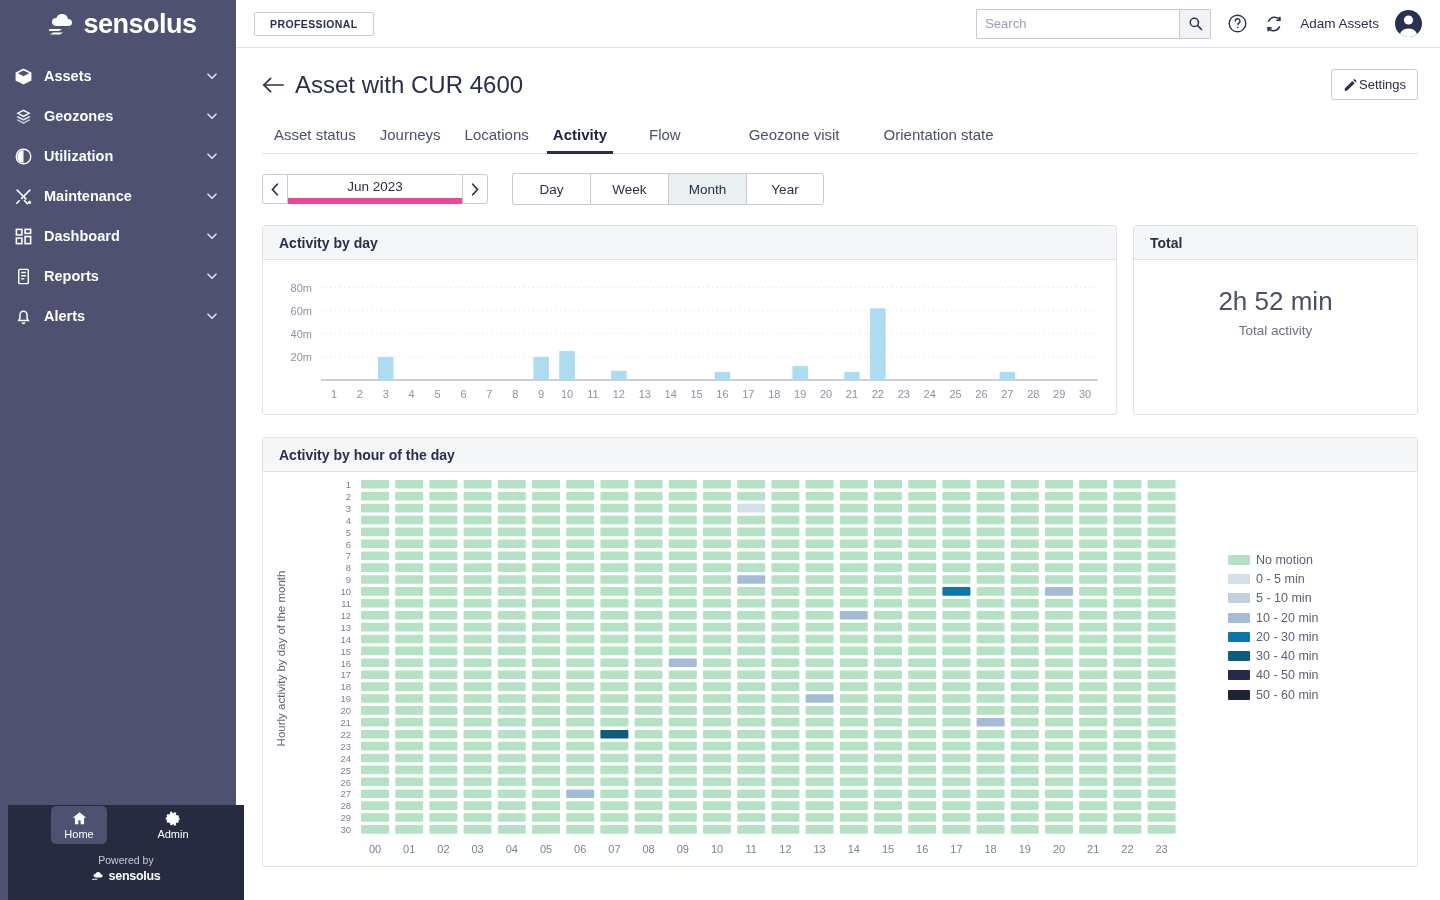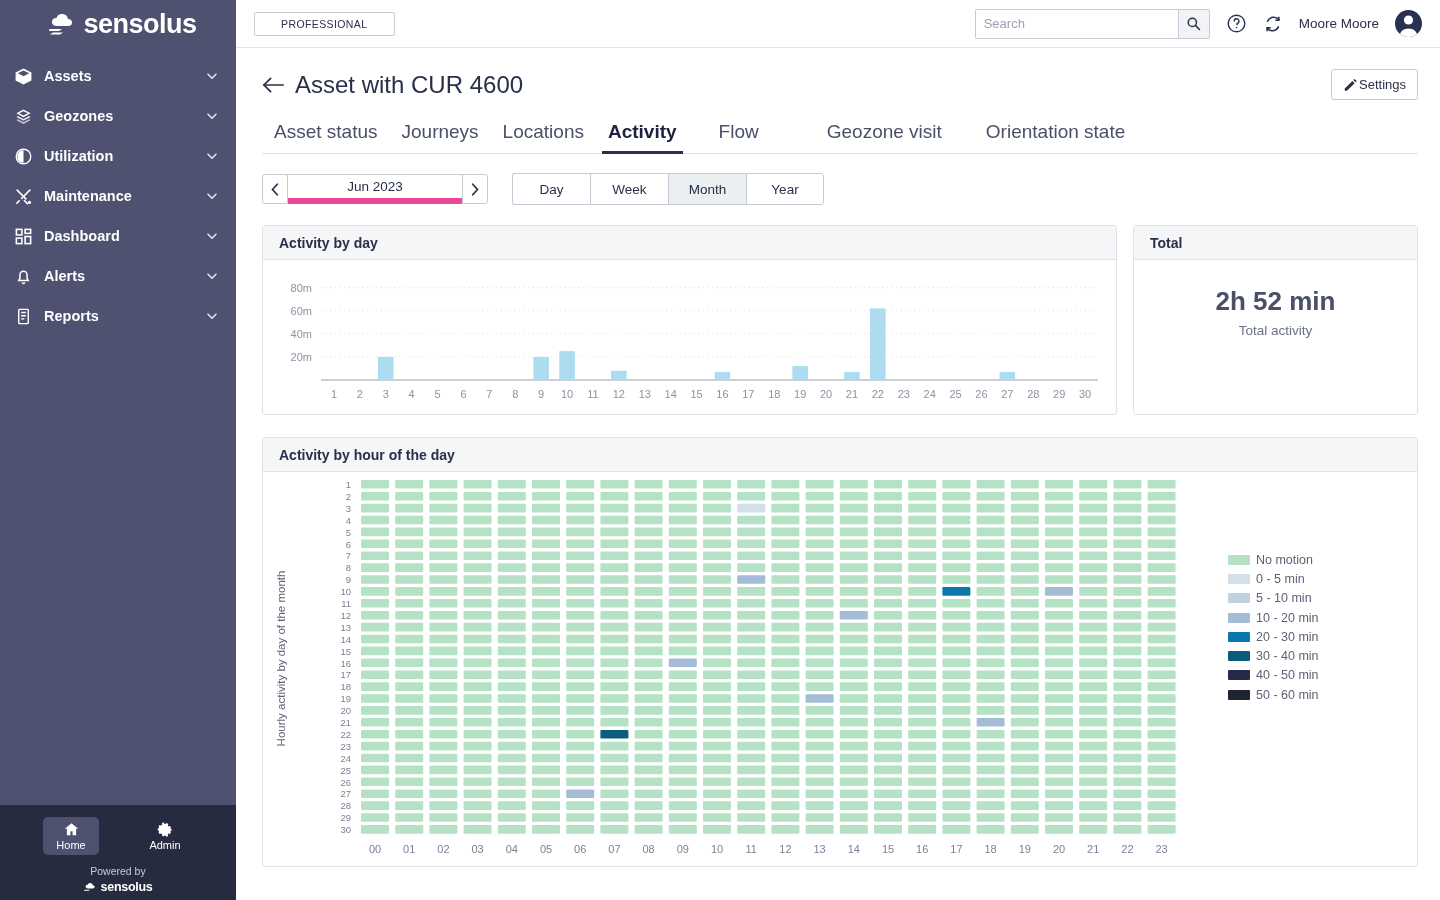--- a/index.html
+++ b/index.html
@@ -29,23 +29,23 @@
   .nav { margin-top: 8px; flex: 0 0 auto; }
   .nav-item {
     height: 40px; display: flex; align-items: center;
     padding: 0 18px 0 14px; cursor: pointer; color: #ffffff;
   }
   .nav-ico { width: 22px; height: 20px; flex: 0 0 22px; display: flex; align-items: center; justify-content: flex-start; }
   .nav-label { font-size: 14.5px; font-weight: 700; margin-left: 8px; flex: 1; }
   .chev { width: 12px; height: 12px; opacity: .85; }
 
   .sb-bottom {
-    position: absolute; left: 0; bottom: 0; width: 236px;
+    position: absolute; left: 8px; bottom: 0; width: 236px;
     background: #262b40; height: 95px;
-    padding-top: 12px;
+    padding-top: 1px;
   }
   .sb-btns { display: flex; justify-content: center; gap: 38px; }
   .sb-btn {
     width: 56px; height: 38px; border-radius: 5px;
     display: flex; flex-direction: column; align-items: center; justify-content: center;
     color: #ffffff; cursor: pointer; gap: 1px;
   }
   .sb-btn.active { background: #4e5170; }
   .sb-btn-label { font-size: 11px; }
   .powered {
@@ -55,22 +55,22 @@
   .powered-logo { display: flex; align-items: center; justify-content: center; gap: 3px; margin-top: 1px; }
   .powered-logo span { font-size: 12.5px; font-weight: 700; color: #fff; letter-spacing: -0.3px; }
 
   
   .main { flex: 1; height: 900px; display: flex; flex-direction: column; background:#fff; }
   .topbar {
     height: 48px; flex: 0 0 48px; border-bottom: 1px solid #dfe2e8;
     display: flex; align-items: center; padding: 0 22px 0 18px;
   }
   .badge-pro {
-    border: 1px solid #c8ccd6; color: #2a2f4a; font-size: 10.5px; font-weight: 400;
-    letter-spacing: .4px; padding: 5px 26px; border-radius: 2px;
+    border: 1px solid #c8ccd6; color: #2a2f4a; font-size: 10.5px; font-weight: 700;
+    letter-spacing: .4px; padding: 5px 15px; border-radius: 2px;
   }
   .topbar-right { margin-left: auto; display: flex; align-items: center; gap: 16px; }
   .search-wrap { display: flex; height: 30px; }
   .search-input {
     width: 203px; height: 30px; border: 1px solid #c5cad4; border-right: none;
     border-radius: 2px 0 0 2px; padding: 0 8px; font-size: 13px; color: #8b5cf6;
     font-family: "Liberation Sans", sans-serif; outline: none; background: #fff;
   }
   .search-input::placeholder { color: #9aa1b0; }
   .search-btn {
@@ -92,21 +92,21 @@
     margin-left: auto; display: flex; align-items: center; gap: 2px;
     border: 1px solid #c5cad4; border-radius: 3px; background: #fff;
     height: 31px; padding: 0 11px; cursor: pointer; font-size: 13px; color: #2a2f4a;
   }
 
   .tabs {
     display: flex; align-items: flex-end; gap: 0;
     border-bottom: 1px solid #dfe2e8; margin-top: 16px; height: 38px;
   }
   .tab {
-    font-size: 19px; color: #4a5068; padding: 0 12px 10px 12px; cursor: pointer;
+    font-size: 15px; color: #4a5068; padding: 0 12px 10px 12px; cursor: pointer;
     position: relative; white-space: nowrap;
   }
   .tab.active { color: #1e2240; font-weight: 700; }
   .tab.active::after {
     content: ""; position: absolute; left: 6px; right: 6px; bottom: -1px;
     height: 3px; background: #2a2f4a;
   }
 
   .controls { display: flex; align-items: center; gap: 24px; margin-top: 19px; }
   .date-nav { display: flex; height: 30px; }
@@ -135,21 +135,21 @@
   .row-cards { display: flex; gap: 16px; margin-top: 20px; }
   .card { border: 1px solid #dfe2e8; border-radius: 3px; background: #fff; }
   .card-head {
     background: #f4f6f8; border-bottom: 1px solid #dfe2e8; height: 34px;
     display: flex; align-items: center; padding: 0 16px;
     font-size: 14px; font-weight: 700; color: #2a2f4a;
   }
   .card-activity-day { width: 855px; height: 190px; }
   .card-total { width: 285px; height: 190px; }
   .total-body { display: flex; flex-direction: column; align-items: center; padding-top: 26px; }
-  .total-value { font-size: 26px; font-weight: 700; color: #4a5068; }
+  .total-value { font-size: 26px; font-weight: 400; color: #4a5068; }
   .total-sub { font-size: 13.5px; color: #6b7285; margin-top: 6px; }
 
   .card-hour { width: 1156px; height: 430px; margin-top: 22px; }
 
   .legend { position: absolute; left: 965px; top: 112px; }
   .legend-row { display: flex; align-items: center; gap: 6px; height: 19.3px; }
   .legend-swatch { width: 22px; height: 10px; border-radius: 1px; }
   .legend-label { font-size: 12.5px; color: #5c6375; }
 
   svg text { font-family: "Liberation Sans", sans-serif; }
@@ -235,39 +235,39 @@
             </svg>
         </span>
         <span class="nav-label">Dashboard</span>
         <svg class="chev" viewBox="0 0 12 12">
             <path d="M2 4.2 6 8.2 10 4.2" stroke="#fff" stroke-width="1.6" fill="none" stroke-linecap="round"></path>
           </svg>
       </div>
 
       <div class="nav-item">
         <span class="nav-ico">
+          <svg width="19" height="19" viewBox="0 0 24 24" fill="none" stroke="#fff" stroke-width="1.8">
+              <rect x="6" y="3" width="12" height="18" rx="1"></rect>
+              <path d="M9 7h6M9 11h6M9 15h4"></path>
+            </svg>
+        </span>
+        <span class="nav-label">Reports</span>
+        <svg class="chev" viewBox="0 0 12 12">
+            <path d="M2 4.2 6 8.2 10 4.2" stroke="#fff" stroke-width="1.6" fill="none" stroke-linecap="round"></path>
+          </svg>
+      </div>
+
+      <div class="nav-item">
+        <span class="nav-ico">
           <svg width="19" height="19" viewBox="0 0 24 24" fill="none" stroke="#fff" stroke-width="1.9">
               <path d="M6 17h12l-1.5-2.5V10a4.5 4.5 0 0 0-9 0v4.5L6 17z"></path>
               <path d="M10.3 19.5a1.8 1.8 0 0 0 3.4 0"></path>
             </svg>
         </span>
         <span class="nav-label">Alerts</span>
-        <svg class="chev" viewBox="0 0 12 12">
-            <path d="M2 4.2 6 8.2 10 4.2" stroke="#fff" stroke-width="1.6" fill="none" stroke-linecap="round"></path>
-          </svg>
-      </div>
-
-      <div class="nav-item">
-        <span class="nav-ico">
-          <svg width="19" height="19" viewBox="0 0 24 24" fill="none" stroke="#fff" stroke-width="1.8">
-              <rect x="6" y="3" width="12" height="18" rx="1"></rect>
-              <path d="M9 7h6M9 11h6M9 15h4"></path>
-            </svg>
-        </span>
-        <span class="nav-label">Reports</span>
         <svg class="chev" viewBox="0 0 12 12">
             <path d="M2 4.2 6 8.2 10 4.2" stroke="#fff" stroke-width="1.6" fill="none" stroke-linecap="round"></path>
           </svg>
       </div>
     </nav>
 
     <div class="sb-bottom">
       <div class="sb-btns">
         <div class="sb-btn active">
           <svg width="17" height="17" viewBox="0 0 24 24" fill="#fff">
@@ -317,21 +317,21 @@
           </svg>
         </div>
         <div class="icon-btn">
           <svg width="20" height="20" viewBox="0 0 24 24" fill="none" stroke="#2a3050" stroke-width="1.9">
             <path d="M19 7A8 8 0 0 0 5.5 8.5" stroke-linecap="round"></path>
               <path d="M19 3.2V7.4h-4.2"></path>
             <path d="M5 17a8 8 0 0 0 13.5-1.5" stroke-linecap="round"></path>
               <path d="M5 20.8V16.6h4.2"></path>
           </svg>
         </div>
-        <span class="user-name">Moore Moore</span>
+        <span class="user-name">Adam Assets</span>
         <div class="avatar">
           <svg width="27" height="27" viewBox="0 0 27 27">
             <circle cx="13.5" cy="10" r="4.6" fill="#fff"></circle>
               <path d="M4.5 27c0-5.2 4-8.4 9-8.4s9 3.2 9 8.4z" fill="#fff"></path>
           </svg>
         </div>
       </div>
     </header>
 
     <div class="content">

